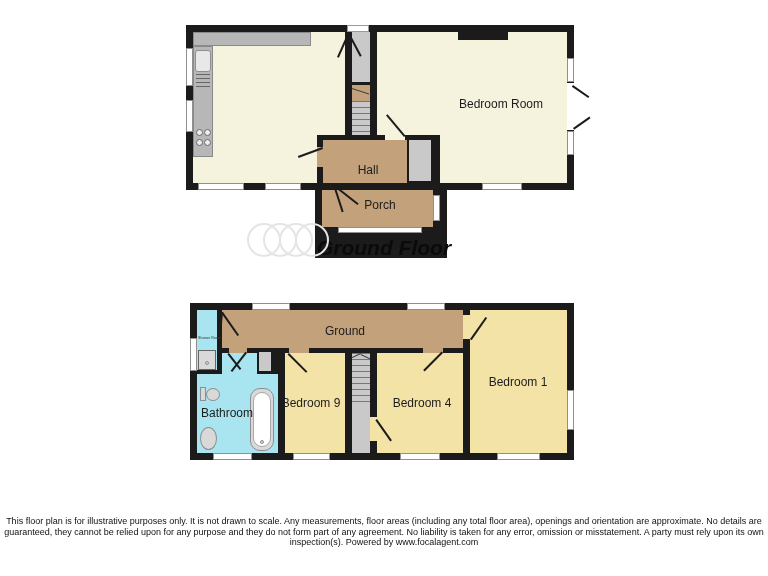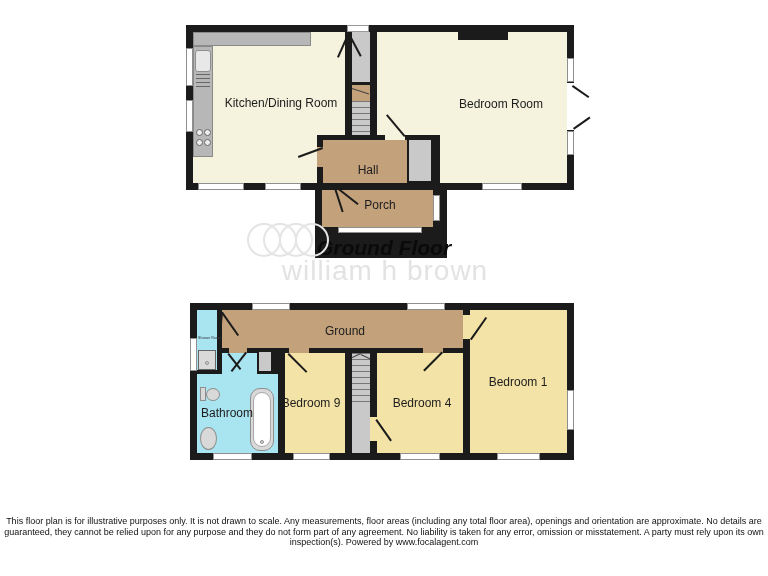--- a/index.html
+++ b/index.html
@@ -98,31 +98,29 @@
     <div class="gap" style="left:161px;top:0;width:22px;height:7px;background:#fff;border:1px solid #999;"></div>
     <div class="dline" style="left:151px;top:32px;width:27px;transform:rotate(-66deg);"></div>
     <div class="dline" style="left:163px;top:7px;width:27px;transform:rotate(62deg);"></div>
 
     <div class="dline" style="left:218px;top:112px;width:28px;transform:rotate(-130deg);"></div>
     <div class="dline" style="left:137px;top:124px;width:26px;transform:rotate(160deg);"></div>
     <div class="dline" style="left:149px;top:160px;width:30px;transform:rotate(38deg);"></div>
     <div class="dline" style="left:149px;top:160px;width:28px;transform:rotate(72deg);"></div>
   </div>
 
-  <div class="rlabel" style="left:206px;top:96px;width:150px;">Kitchen/Dining Room</div>
   <div class="rlabel" style="left:426px;top:97px;width:150px;">Bedroom Room</div>
   <div class="rlabel" style="left:293px;top:163px;width:150px;">Hall</div>
   <div class="rlabel" style="left:305px;top:198px;width:150px;">Porch</div>
   <div class="title" style="left:234px;top:236px;width:300px;font-style:italic;">Ground Floor</div>
 
   <div class="ring" style="left:247px;top:223px;"></div>
   <div class="ring" style="left:263px;top:223px;"></div>
   <div class="ring" style="left:279px;top:223px;"></div>
   <div class="ring" style="left:295px;top:223px;"></div>
-  <div class="wm-text" style="left:185px;top:255px;width:400px;">william h brown</div>
 
   <div class="abs" style="left:190px;top:303px;width:384px;height:157px;">
     <div class="wallblock" style="left:0;top:0;width:384px;height:157px;"></div>
 
     <div class="room yellow" style="left:280px;top:7px;width:97px;height:143px;"></div>
     <div class="room tan" style="left:32px;top:7px;width:241px;height:38px;"></div>
     <div class="wall" style="left:25px;top:45px;width:248px;height:5px;"></div>
     <div class="room cyan" style="left:7px;top:7px;width:20px;height:62px;"></div>
     <div class="wall" style="left:27px;top:7px;width:5px;height:40px;"></div>
     <div class="fixture" style="left:8px;top:47px;width:18px;height:20px;border:1px solid #666;"></div>

